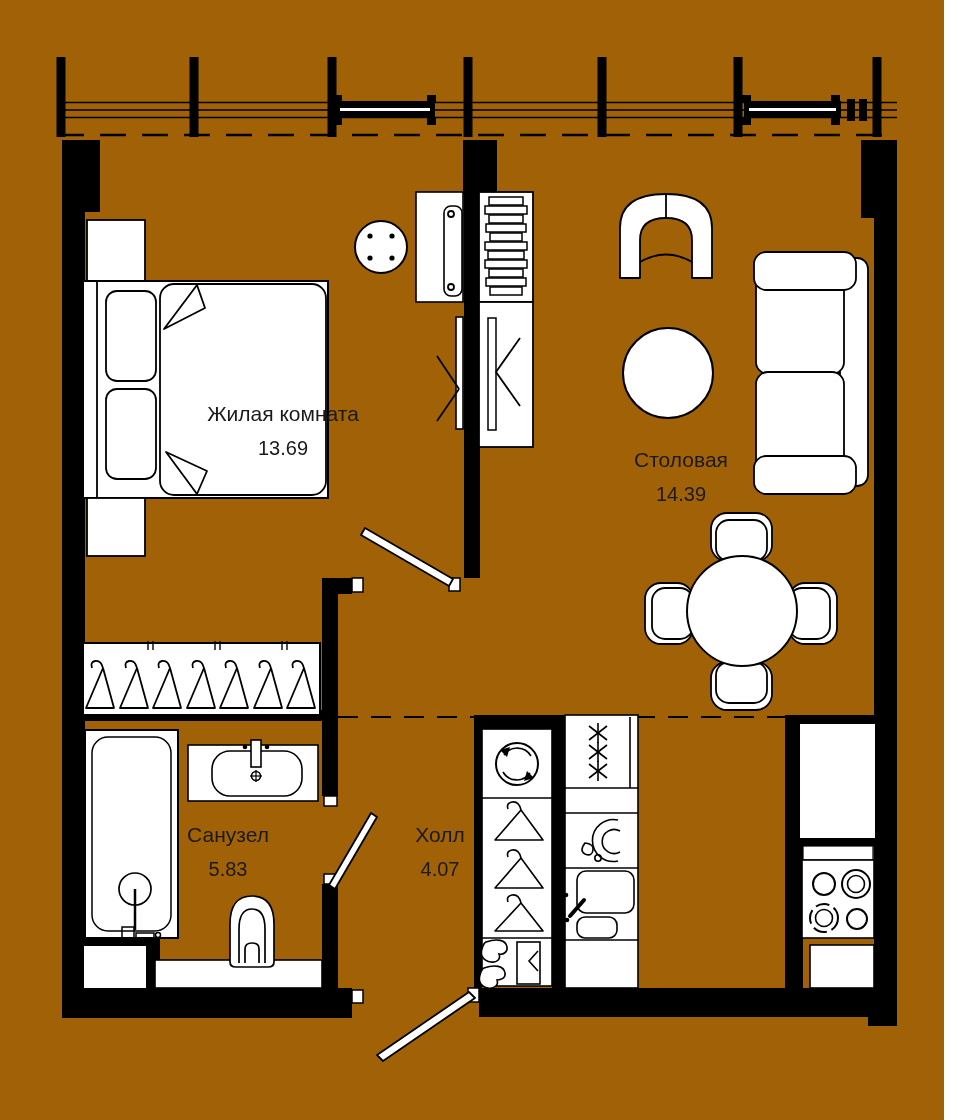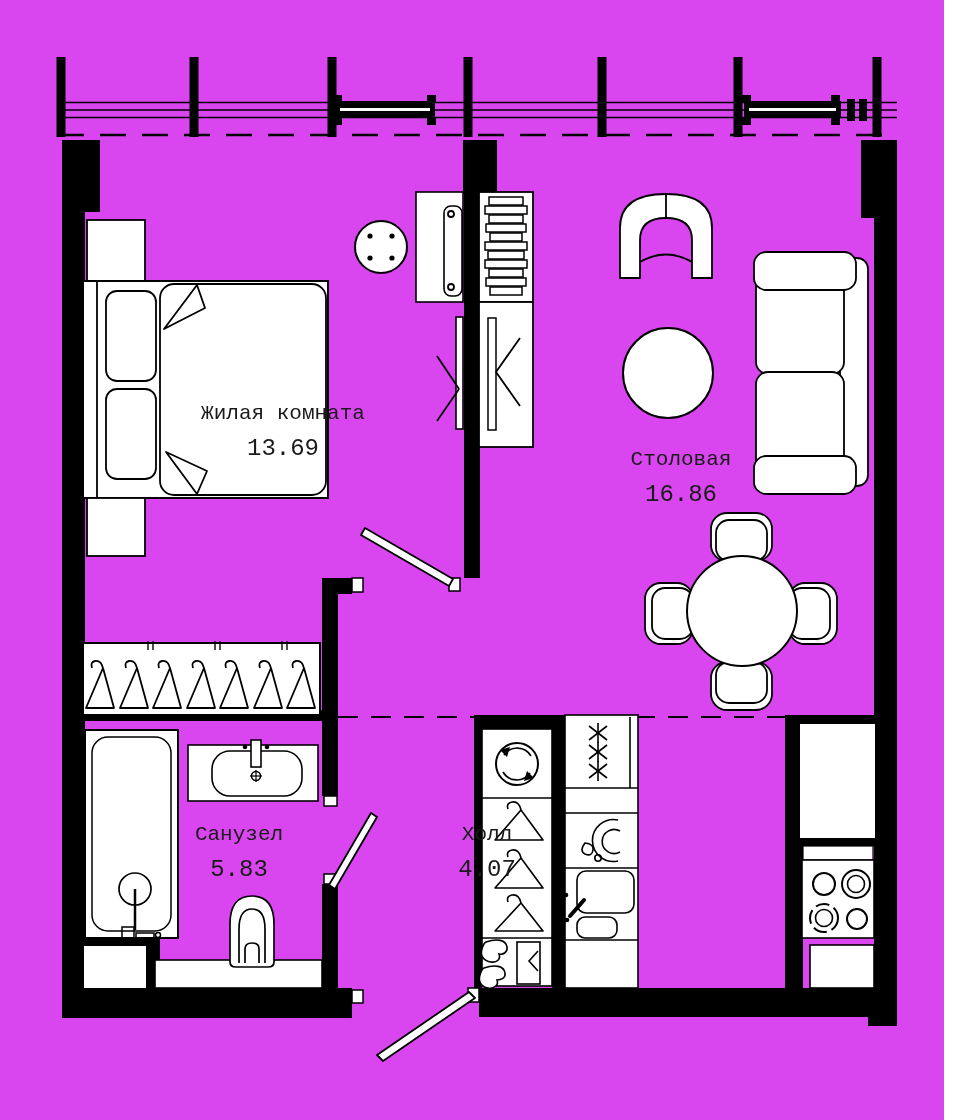--- a/index.html
+++ b/index.html
@@ -1,25 +1,25 @@
 <!DOCTYPE html>
 <html><head>
 <meta charset="utf-8">
 <style>
   html,body{margin:0;padding:0;background:#ffffff;}
   .canvas{
-    position:relative;width:944px;height:1120px;background:#d946ef;overflow:hidden;
-    font-family:Liberation Mono, monospace;
+    position:relative;width:944px;height:1120px;background:#a16207;overflow:hidden;
+    font-family:Liberation Sans, sans-serif;
   }
   .plan-svg{position:absolute;left:0;top:0;}
   .room-label{
     position:absolute;transform:translateX(-50%);
     text-align:center;color:#1a1a1a;font-size:21px;line-height:35px;white-space:nowrap;
   }
-  .room-label .area{font-size:24px;}
+  .room-label .area{font-size:20px;}
 </style>
 </head>
 <body>
 
 <div class="canvas">
 <svg class="plan-svg" width="958" height="1120" viewBox="0 0 958 1120" fill="none" stroke="#000" stroke-width="1.8">
 
   <g>
     <line x1="58" y1="102.5" x2="897" y2="102.5" stroke-width="1.6"></line>
     <line x1="58" y1="110" x2="897" y2="110" stroke-width="1.6"></line>
@@ -303,26 +303,26 @@
     <polygon points="469,992 475,998 383,1061 377,1055" fill="#fff"></polygon>
   </g>
 </svg>
 
 <div class="room-label" style="left:283px;top:396px;">
   <div>Жилая комната</div>
   <div class="area">13.69</div>
 </div>
 <div class="room-label" style="left:681px;top:442px;">
   <div>Столовая</div>
-  <div class="area">16.86</div>
-</div>
-<div class="room-label" style="left:239px;top:817px;">
+  <div class="area">14.39</div>
+</div>
+<div class="room-label" style="left:228px;top:817px;">
   <div>Санузел</div>
   <div class="area">5.83</div>
 </div>
-<div class="room-label" style="left:440px;top:817px;margin-left:47px;">
+<div class="room-label" style="left:440px;top:817px;">
   <div>Холл</div>
   <div class="area">4.07</div>
 </div>
 <div class="room-label" style="left:710px;top:820px;">
 </div>
 
 </div>
 
 </body></html>

